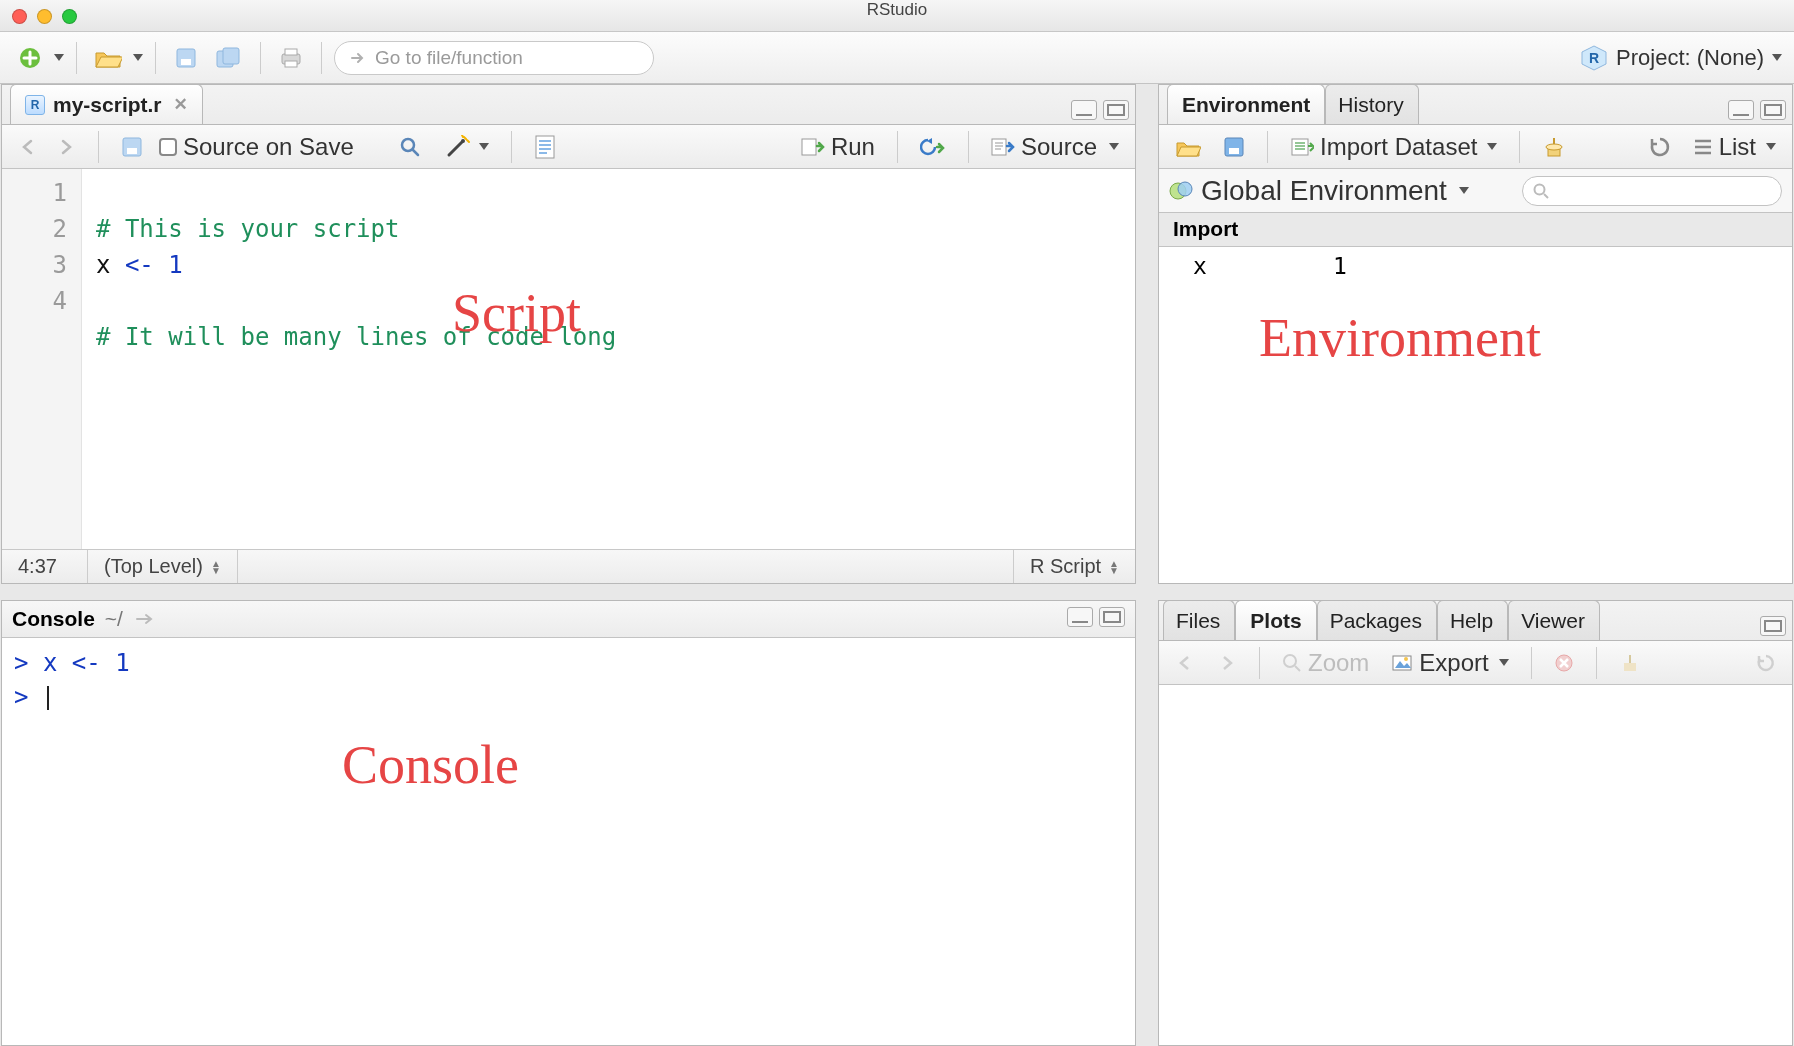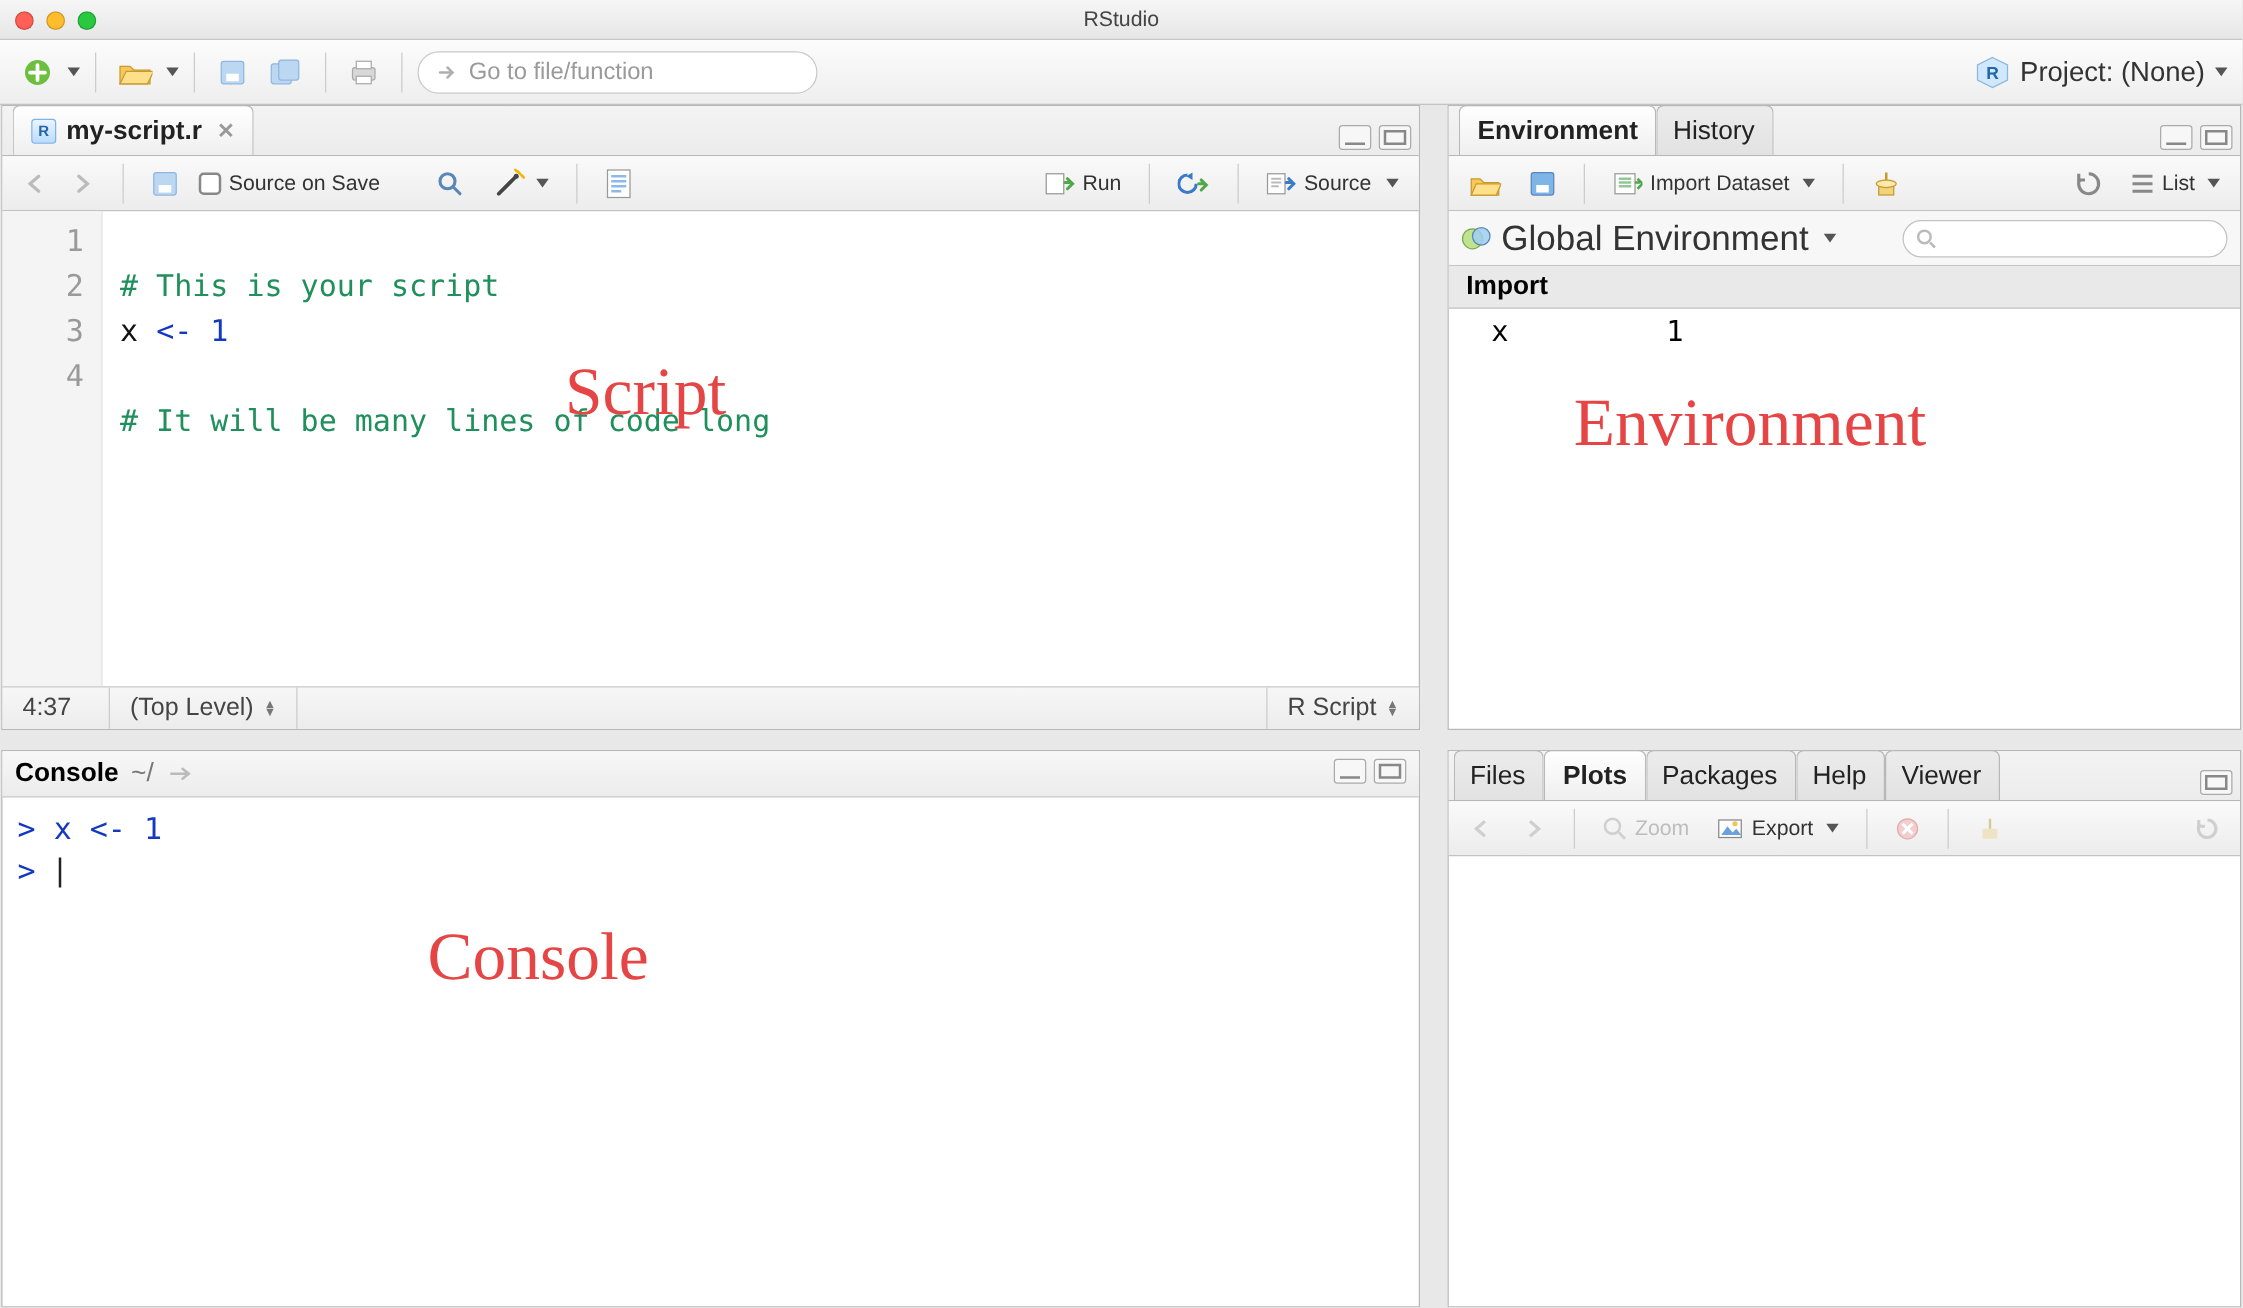--- a/index.html
+++ b/index.html
@@ -1,19 +1,19 @@
 <!DOCTYPE html>
 <html><head>
 <meta charset="utf-8">
 <style>
 * { box-sizing: border-box; margin: 0; padding: 0; }
 html, body { width: 1794px; height: 1046px; font-family: "Lucida Grande","Helvetica Neue",Arial,sans-serif; background:#e8e8e8; }
 
 
-.titlebar { height: 32px; background: linear-gradient(#f6f6f6,#e6e6e6); border-bottom:1px solid #c7c7c7; display:flex; align-items:center; position:relative; }
+.titlebar { height: 32px; background: linear-gradient(#f6f6f6,#e6e6e6); border-bottom:1px solid #c7c7c7; display:flex; align-items:flex-start; position:relative; }
 .traffic { display:flex; gap:10px; position:absolute; left:12px; top:9px;}
 .traffic span{ width:15px;height:15px;border-radius:50%;display:inline-block;border:1px solid rgba(0,0,0,0.2);}
 .tclose{background:#ff5f57;} .tmin{background:#ffbd2e;} .tmax{background:#28c940;}
 .titlebar .title{margin:0 auto;font-size:17px;color:#444;}
 
 
 .main-toolbar{height:52px;background:linear-gradient(#fcfcfc,#eeeeee);border-bottom:1px solid #c3c3c3;display:flex;align-items:center;padding:0 12px;gap:6px;}
 .tbtn{display:inline-flex;align-items:center;justify-content:center;height:36px;min-width:36px;border:1px solid transparent;border-radius:4px;padding:0 4px;}
 .sep{width:1px;height:32px;background:#ccc;margin:0 6px;}
 .goto{flex:0 0 320px;height:34px;border:1px solid #c9c9c9;border-radius:17px;display:flex;align-items:center;padding:0 14px;color:#9a9a9a;font-size:19px;background:#fff;}
@@ -30,21 +30,21 @@
 
 .tabs-row{height:40px;display:flex;align-items:flex-end;background:linear-gradient(#f3f3f3,#ececec);border-bottom:1px solid #b8b8b8;padding-left:8px;padding-right:6px;}
 .tab{display:flex;align-items:center;height:40px;padding:0 14px;border:1px solid #b8b8b8;border-bottom:none;background:linear-gradient(#ffffff,#efefef);border-radius:6px 6px 0 0;font-size:21px;color:#222;font-weight:bold;gap:8px;}
 .tab.inactive{background:linear-gradient(#ececec,#e2e2e2);font-weight:normal;padding-left:12px;}
 .tab .ricon{width:20px;height:20px;border-radius:3px;background:linear-gradient(#eaf4ff,#bcdcff);border:1px solid #7fb4e8;display:flex;align-items:center;justify-content:center;font-size:12px;color:#2266aa;font-weight:bold;}
 .tab .close{color:#999;font-size:17px;margin-left:4px;}
 .winctrls{margin-left:auto;display:flex;gap:6px;padding-bottom:4px;}
 .winbtn{width:26px;height:20px;border:1px solid #aaa;border-radius:3px;background:#f7f7f7;}
 
 
-.ptoolbar{height:44px;background:linear-gradient(#fafafa,#ececec);border-bottom:1px solid #c3c3c3;display:flex;align-items:center;padding:0 10px;gap:10px;font-size:17px;color:#333;}
+.ptoolbar{height:44px;background:linear-gradient(#fafafa,#ececec);border-bottom:1px solid #c3c3c3;display:flex;align-items:center;padding:0 10px;gap:10px;font-size:24px;color:#333;}
 .ptoolbar .group{display:flex;align-items:center;gap:6px;}
 .ptoolbar .checkbox{width:18px;height:18px;border:2px solid #888;border-radius:4px;background:#fff;}
 .pbtn{display:inline-flex;align-items:center;gap:6px;padding:2px 6px;}
 .tri{display:inline-block;width:0;height:0;border-left:5px solid transparent;border-right:5px solid transparent;border-top:7px solid #555;vertical-align:middle;}
 
 
 .editor{flex:1;display:flex;font-family:Menlo,Consolas,monospace;font-size:24px;line-height:36px;}
 .gutter{width:80px;background:#f4f4f4;color:#9a9a9a;text-align:right;padding:6px 14px 0 0;border-right:1px solid #e3e3e3;}
 .code{flex:1;padding:6px 0 0 14px;white-space:pre;position:relative;}
 .comment{color:#1f8f5b;}

